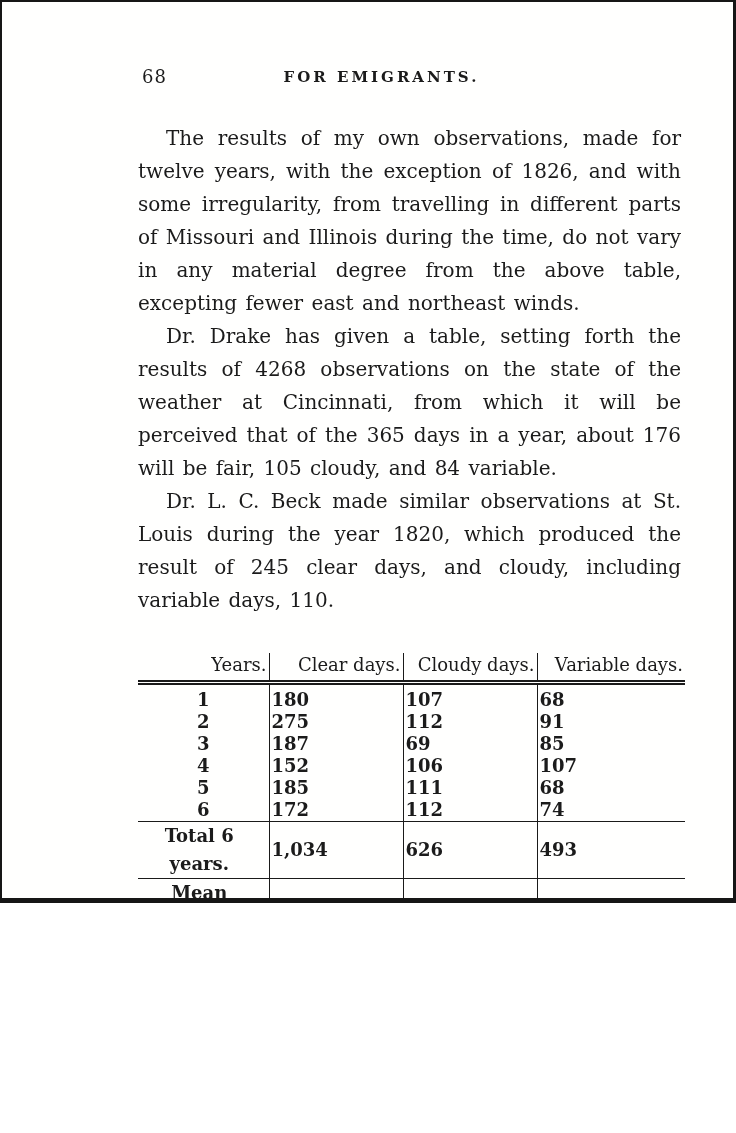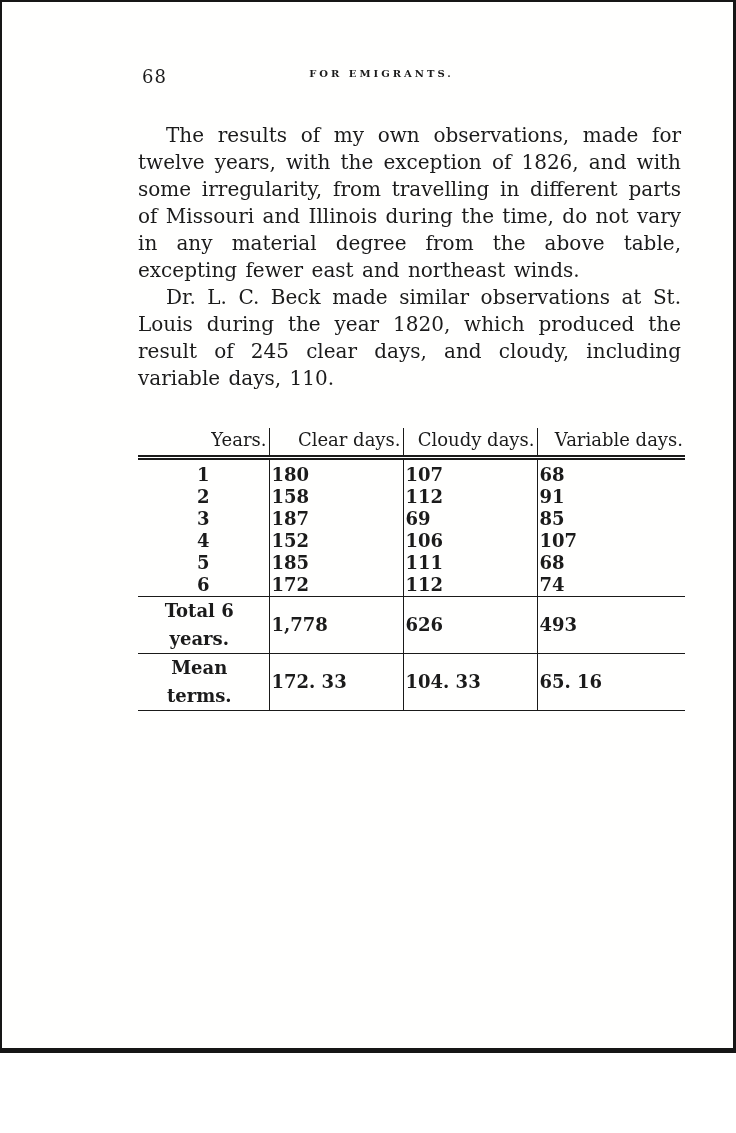--- a/index.html
+++ b/index.html
@@ -7,21 +7,21 @@
   html, body {
     width: 736px;
     height: 1133px;
     background: #ffffff;
     font-family: "DejaVu Serif", "Liberation Serif", serif;
     color: #1b1b1b;
   }
 
   .page {
     width: 736px;
-    height: 1053px;
+    height: 903px;
     background: #fffffe;
     border: 2px solid #161616;
     border-bottom-width: 5px;
     border-right-width: 3px;
     overflow: hidden;
   }
 
   .content {
     padding: 64px 52px 0 136px;
   }
@@ -35,31 +35,31 @@
   .page-num {
     position: absolute;
     left: 4px;
     top: 0;
     font-size: 18px;
     letter-spacing: 1px;
   }
   .running-title {
     display: block;
     text-align: center;
-    font-size: 10px;
+    font-size: 15px;
     letter-spacing: 3px;
     padding-top: 2px;
     transform: translateX(-28px);
     font-weight: bold;
   }
 
   
   .para {
     font-size: 20px;
-    line-height: 27px;
+    line-height: 33px;
     text-align: justify;
     text-indent: 28px;
     word-spacing: 2px;
   }
 
   
   .data-table {
     border-collapse: collapse;
     table-layout: fixed;
     width: 547px;
@@ -109,20 +109,21 @@
 
 <div class="page">
   <div class="content">
 
     <div class="running-head">
       <span class="page-num">68</span>
       <span class="running-title">FOR EMIGRANTS.</span>
     </div>
 
     <p class="para">The results of my own observations, made for twelve years, with the exception of 1826, and with some irregularity, from travelling in different parts of Missouri and Illinois during the time, do not vary in any material degree from the above table, excepting fewer east and northeast winds.</p>
+    <p class="para">Dr. Drake has given a table, setting forth the results of 4268 observations on the state of the weather at Cincinnati, from which it will be perceived that of the 365 days in a year, about 176 will be fair, 105 cloudy, and 84 variable.</p>
     <p class="para">Dr. L. C. Beck made similar observations at St. Louis during the year 1820, which produced the result of 245 clear days, and cloudy, including variable days, 110.</p>
 
     <table class="data-table">
       <colgroup>
         <col class="c1">
           <col class="c2">
           <col class="c3">
           <col class="c4">
       </colgroup>
       <thead>
@@ -135,21 +136,21 @@
       </thead>
       <tbody>
         <tr class="first-data-row">
           <td class="center">1</td>
           <td class="num">180</td>
           <td class="num">107</td>
           <td class="num">68</td>
         </tr>
         <tr>
           <td class="center">2</td>
-          <td class="num">158</td>
+          <td class="num">275</td>
           <td class="num">112</td>
           <td class="num">91</td>
         </tr>
         <tr>
           <td class="center">3</td>
           <td class="num">187</td>
           <td class="num">69</td>
           <td class="num">85</td>
         </tr>
         <tr>
@@ -165,21 +166,21 @@
           <td class="num">68</td>
         </tr>
         <tr>
           <td class="center">6</td>
           <td class="num">172</td>
           <td class="num">112</td>
           <td class="num">74</td>
         </tr>
         <tr class="total-row">
           <td class="label">Total 6 years.</td>
-          <td class="num">1,778</td>
+          <td class="num">1,034</td>
           <td class="num">626</td>
           <td class="num">493</td>
         </tr>
         <tr class="mean-row">
           <td class="label">Mean terms.</td>
           <td class="num">172. 33</td>
           <td class="num">104. 33</td>
           <td class="num">65. 16</td>
         </tr>
       </tbody>

